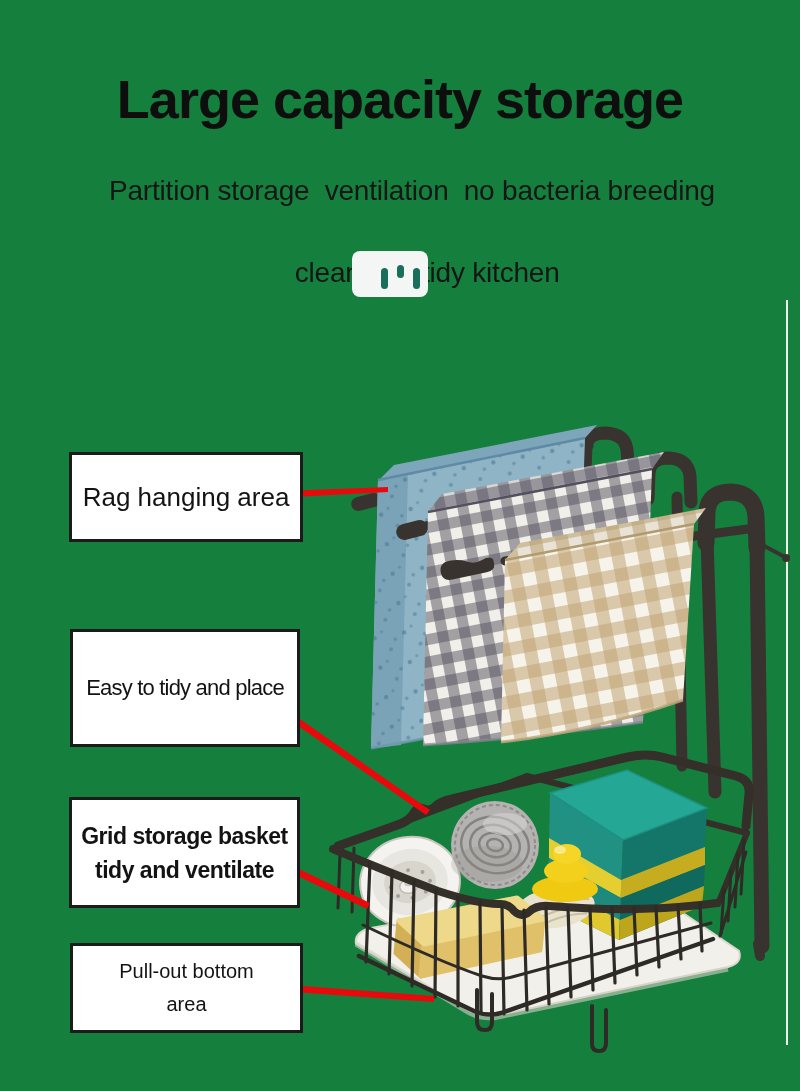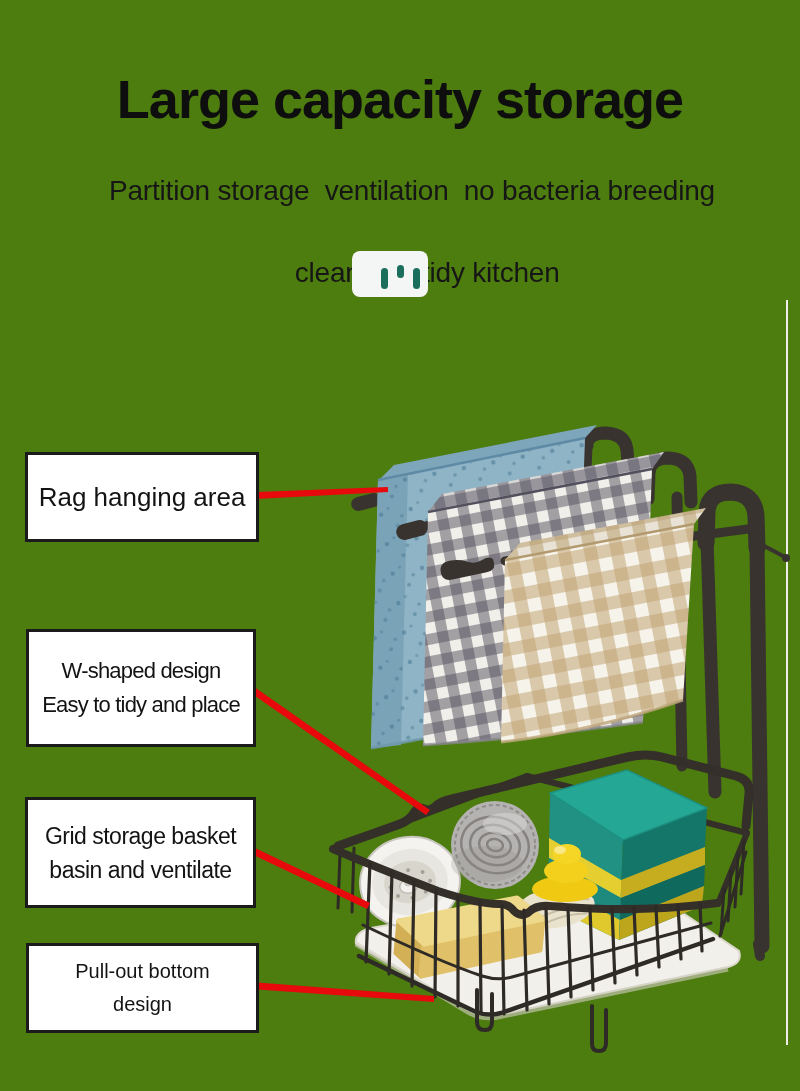--- a/index.html
+++ b/index.html
@@ -2,21 +2,21 @@
 <html style="--accent-red: #e8090c; --ornament-teal: #1c6e5c; --frame-dark: #38332e; --towel-blue: #8fb4c6; --gingham-gray: #55525f; --gingham-tan: #c0a474; --sponge-teal: #209183; --sponge-yellow: #e5cf30;"><head>
 <meta charset="utf-8">
 <style>
   :root{
     --accent-red:#e8090c;
     --ornament-teal:#1c6e5c;
     --frame-dark:#38332e;
   }
   html,body{margin:0;padding:0;background:#fff;}
   .page{
-    position:relative;width:800px;height:1091px;background:#4d7c0f;
+    position:relative;width:800px;height:1091px;background:#15803d;
     font-family:"Liberation Sans",sans-serif;overflow:hidden;
   }
   .title{
     position:absolute;top:64px;left:0;width:100%;text-align:center;
     font-size:54px;font-weight:700;letter-spacing:-1px;color:#0e0e0e;line-height:1.3;
   }
   .subtitle{
     position:absolute;top:170px;left:12px;width:100%;text-align:center;
     font-size:28px;color:#161616;line-height:41px;white-space:pre-wrap;letter-spacing:-0.2px;
   }
@@ -30,26 +30,26 @@
   }
   .ornament .obar{
     width:7px;height:21px;border-radius:3.5px;
     background:var(--ornament-teal,#1c6e5c);margin-top:3px;
   }
   .ornament .obar.mid{height:13px;margin-top:0;}
   .scene{position:absolute;top:0;left:0;width:800px;height:1091px;}
   .callout{
     position:absolute;background:#ffffff;border:3px solid #1b1b1b;
     display:flex;flex-direction:column;justify-content:center;align-items:center;
-    text-align:left;color:#131313;z-index:5;
+    text-align:left;color:#131313;z-index:5;margin-left:44px;
   }
   .callout span{display:block;white-space:nowrap;}
   .c1{left:25px;top:452px;width:228px;height:84px;font-size:26px;}
   .c2{left:26px;top:629px;width:224px;height:112px;font-size:22px;letter-spacing:-0.8px;line-height:34px;}
-  .c3{left:25px;top:797px;width:225px;height:105px;font-size:23px;letter-spacing:-0.5px;line-height:34px;}
+  .c3{left:25px;top:797px;width:225px;height:105px;font-size:23px;letter-spacing:-0.5px;line-height:34px;font-weight:bold;}
   .c4{left:26px;top:943px;width:227px;height:84px;font-size:20px;line-height:33px;}
   
   .fr{stroke:var(--frame-dark,#38332e);fill:none;stroke-linecap:round;stroke-linejoin:round;}
   .frf{fill:var(--frame-dark,#38332e);stroke:none;}
   .wire{stroke:#2e2a26;fill:none;stroke-linecap:round;stroke-linejoin:round;}
   .rim{stroke:#342f29;fill:none;stroke-linecap:round;stroke-linejoin:round;}
   .pointer{fill:var(--accent-red,#e8090c);stroke:none;}
 </style>
 </head>
 <body>
@@ -256,25 +256,24 @@
       <polygon class="pointer" points="250,684 248,691 426,815 430,810"></polygon>
       <polygon class="pointer" points="249,845 247,852 367,909 370,903"></polygon>
       <polygon class="pointer" points="252,982 252,989 434,1002 434,996"></polygon>
     </g>
   </svg>
 
   <div class="callout c1">
     <span>Rag hanging area</span>
   </div>
   <div class="callout c2">
-    <span>W-shaped design</span>
     <span>Easy to tidy and place</span>
   </div>
   <div class="callout c3">
     <span>Grid storage basket</span>
-    <span>basin and ventilate</span>
+    <span>tidy and ventilate</span>
   </div>
   <div class="callout c4">
     <span>Pull-out bottom</span>
-    <span>design</span>
+    <span>area</span>
   </div>
 
 </div>
 
 </body></html>

